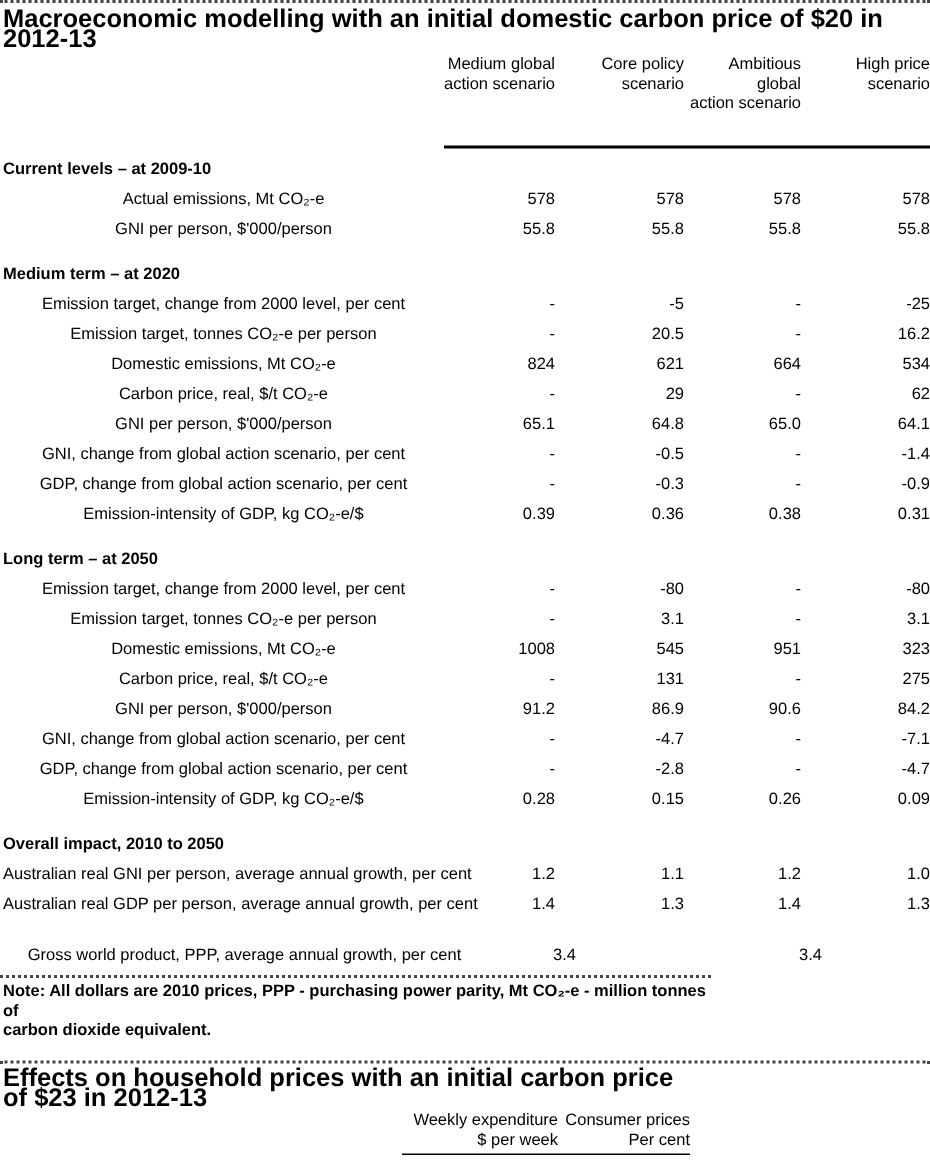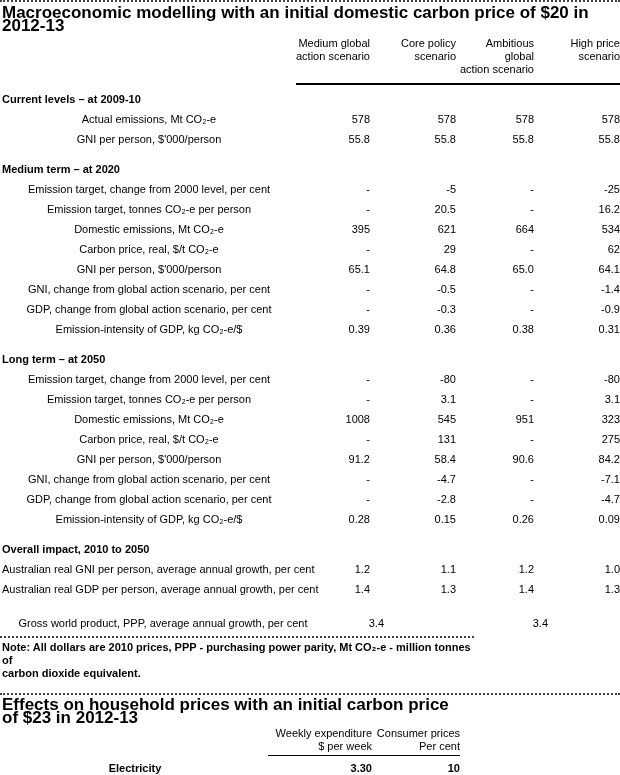--- a/index.html
+++ b/index.html
@@ -7,21 +7,21 @@
     width:620px;height:775px;margin:0 auto;background:#fff;color:#000;
     font-family:"Liberation Sans", sans-serif;font-size:11px;line-height:13px;
     box-sizing:border-box;overflow:hidden;
   }
   
   .t1{border-top:2px dotted #444;}
   .tbl-title{font-weight:bold;font-size:17px;padding:4px 2px 5px 2px;}
   .t1-header{display:grid;grid-template-columns:296px 74px 86px 78px 86px;}
   .t1-header .col-head{
     white-space:pre-line;text-align:right;line-height:13px;
-    padding-bottom:7px;border-bottom:2px solid #000;
+    padding-bottom:21px;border-bottom:2px solid #000;
   }
   .trow{display:grid;align-items:center;}
   .t1 .trow{grid-template-columns:296px 74px 86px 78px 86px;height:20px;}
   .tlabel{text-align:center;padding-left:2px;white-space:nowrap;}
   .tval{text-align:right;white-space:nowrap;}
   .sec-head{font-weight:bold;padding:10px 0 0 2px;height:20px;line-height:20px;box-sizing:content-box;}
   .sec-head.first{padding-top:4px;}
   .trow.gap{margin-top:14px;margin-left:14px;}
   .t1-note{
     border-top:2px dotted #444;margin-top:3px;padding:3px 2px 0 2px;
@@ -85,21 +85,21 @@
         </div>
         <div class="trow">
           <span class="tlabel">Emission target, tonnes CO₂-e per person</span>
           <span class="tval">-</span>
           <span class="tval">20.5</span>
           <span class="tval">-</span>
           <span class="tval">16.2</span>
         </div>
         <div class="trow">
           <span class="tlabel">Domestic emissions, Mt CO₂-e</span>
-          <span class="tval">395</span>
+          <span class="tval">824</span>
           <span class="tval">621</span>
           <span class="tval">664</span>
           <span class="tval">534</span>
         </div>
         <div class="trow">
           <span class="tlabel">Carbon price, real, $/t CO₂-e</span>
           <span class="tval">-</span>
           <span class="tval">29</span>
           <span class="tval">-</span>
           <span class="tval">62</span>
@@ -157,21 +157,21 @@
         <div class="trow">
           <span class="tlabel">Carbon price, real, $/t CO₂-e</span>
           <span class="tval">-</span>
           <span class="tval">131</span>
           <span class="tval">-</span>
           <span class="tval">275</span>
         </div>
         <div class="trow">
           <span class="tlabel">GNI per person, $'000/person</span>
           <span class="tval">91.2</span>
-          <span class="tval">58.4</span>
+          <span class="tval">86.9</span>
           <span class="tval">90.6</span>
           <span class="tval">84.2</span>
         </div>
         <div class="trow">
           <span class="tlabel">GNI, change from global action scenario, per cent</span>
           <span class="tval">-</span>
           <span class="tval">-4.7</span>
           <span class="tval">-</span>
           <span class="tval">-7.1</span>
         </div>

